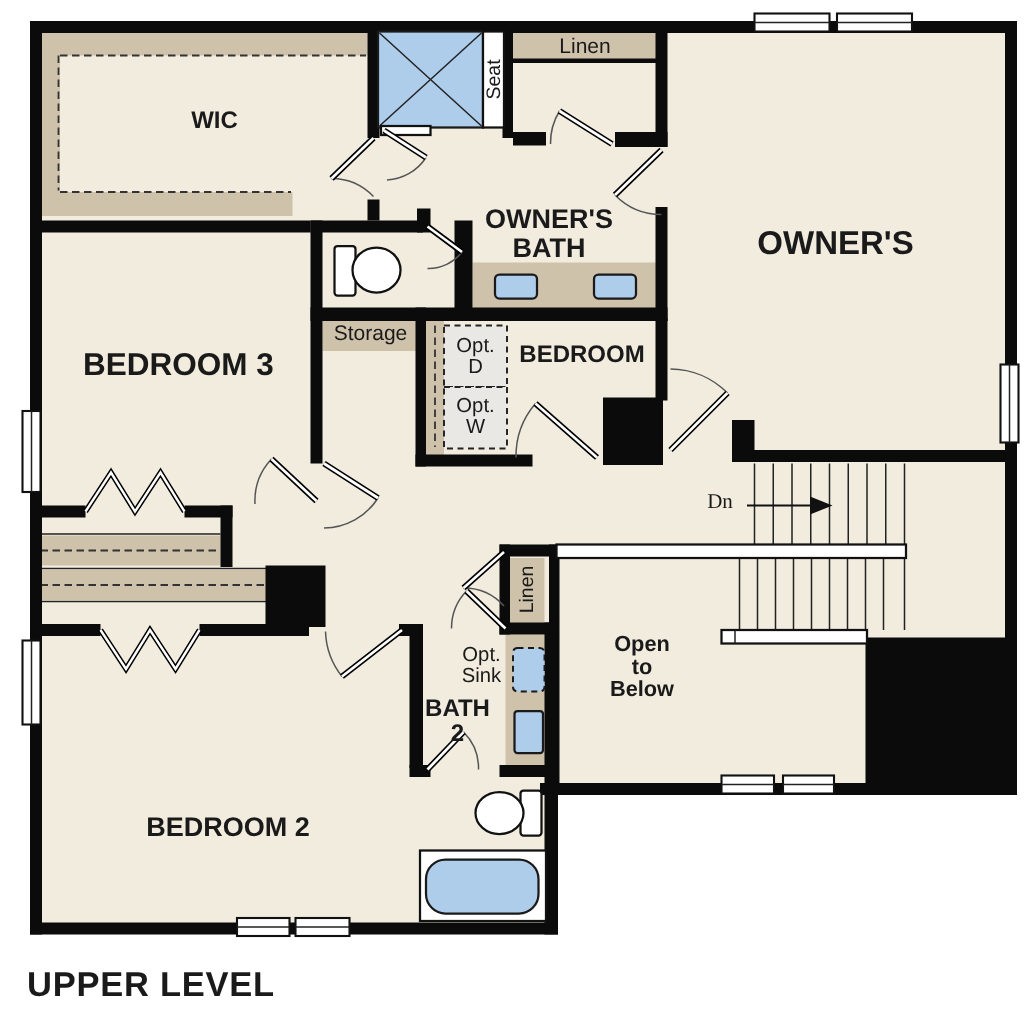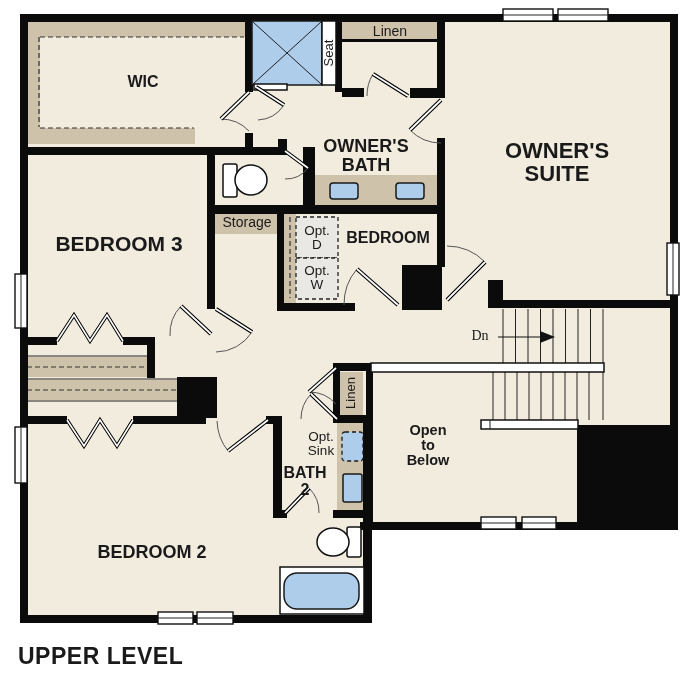--- a/index.html
+++ b/index.html
@@ -270,21 +270,20 @@
 
   <div class="lbl" style="left:143px;top:82px;font-size:16px;font-weight:bold;">WIC</div>
   <div class="lbl rot" style="left:329px;top:53px;font-size:13px;">Seat</div>
   <div class="lbl" style="left:390px;top:31px;font-size:14px;">Linen</div>
   <div class="lbl b" style="left:366px;top:156px;font-size:18px;">
     <span>OWNER'S</span>
     <span>BATH</span>
   </div>
   <div class="lbl b" style="left:557px;top:162px;font-size:22px;">
     <span>OWNER'S</span>
-    <span>SUITE</span>
   </div>
   <div class="lbl b" style="left:119px;top:244px;font-size:21px;">BEDROOM 3</div>
   <div class="lbl" style="left:247px;top:222px;font-size:14px;">Storage</div>
   <div class="lbl" style="left:317px;top:238px;font-size:13.5px;">
     <span>Opt.</span>
     <span>D</span>
   </div>
   <div class="lbl" style="left:317px;top:278px;font-size:13.5px;">
     <span>Opt.</span>
     <span>W</span>

